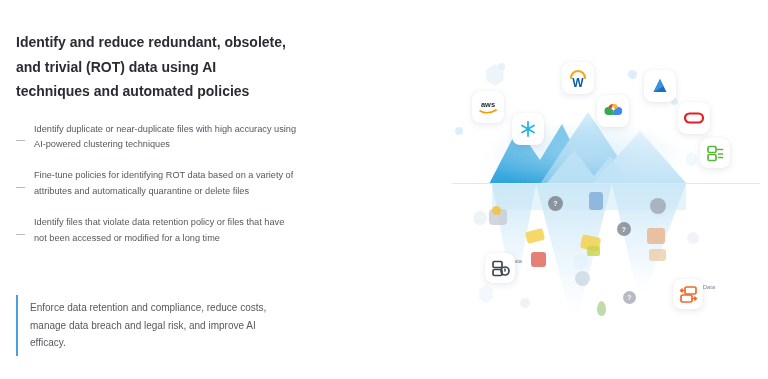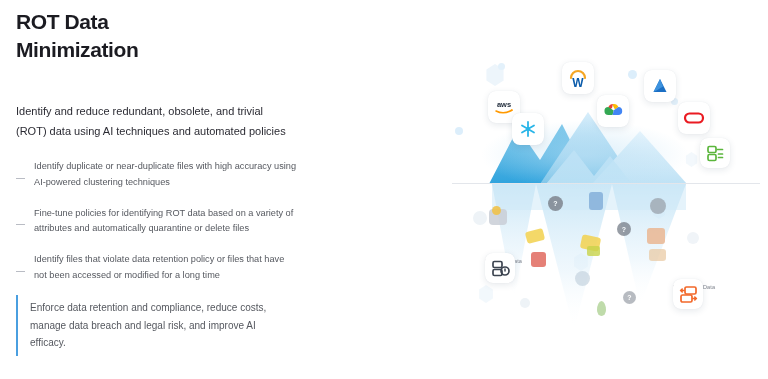--- a/index.html
+++ b/index.html
@@ -18,23 +18,23 @@
     width: 300px;
   }
   .title {
     font-size: 21px;
     font-weight: 700;
     line-height: 1.32;
     color: #1b1b21;
     letter-spacing: -0.4px;
   }
   .subtitle {
-    margin-top: 39px;
-    font-size: 11px;
-    font-weight: 400;
+    margin-top: 22px;
+    font-size: 14px;
+    font-weight: 700;
     line-height: 1.75;
     color: #2b2b33;
     width: 272px;
   }
   .bullets { margin-top: 18px; }
   .bullet {
     display: flex;
     align-items: center;
     margin-bottom: 15px;
   }
@@ -130,24 +130,20 @@
   }
   .circ { position: absolute; border-radius: 50%; }
 </style>
 </head>
 <body>
 
 <div class="page">
 
   <div class="left-col">
 
-    <div class="title">
-      <div>ROT Data</div>
-      <div>Minimization</div>
-    </div>
 
     <div class="subtitle">Identify and reduce redundant, obsolete, and trivial (ROT) data using AI techniques and automated policies</div>
 
     <div class="bullets">
       <div class="bullet">
         <span class="dash"></span>
         <span class="bullet-text">Identify duplicate or near-duplicate files with high accuracy using AI-powered clustering techniques</span>
       </div>
       <div class="bullet">
         <span class="dash"></span>
@@ -208,21 +204,21 @@
 
       <path d="M49 184 L78 128 L100 160 L122 124 L152 184 Z" fill="url(#gPeakA)"></path>
       <path d="M100 184 L148 112 L196 184 Z" fill="url(#gPeakB)"></path>
       <path d="M152 184 L200 131 L247 184 Z" fill="url(#gPeakC)"></path>
       <path d="M106 184 L134 150 L154 176 L170 156 L192 184 Z" fill="#bfe3f6" opacity=".85"></path>
     </svg>
 
     <div class="tip-glow"></div>
     <div class="waterline"></div>
 
-    <div class="tile small" style="left:48px;top:91px;">
+    <div class="tile small" style="left:32px;top:91px;">
       <svg width="24" height="16" viewBox="0 0 24 16">
         <text x="12" y="8" text-anchor="middle" font-family="Liberation Sans, sans-serif" font-size="7.5" font-weight="700" fill="#242f3e">aws</text>
         <path d="M4 12 Q12 16 20 11" stroke="#ff9900" stroke-width="1.6" fill="none" stroke-linecap="round"></path>
         <path d="M19 10.3 L21 11.2 L19.3 12.4 Z" fill="#ff9900"></path>
       </svg>
     </div>
 
     <div class="tile small" style="left:122px;top:62px;">
       <svg width="22" height="22" viewBox="0 0 22 22">
         <path d="M4 11 A7 7 0 0 1 18 11" stroke="#f5a623" stroke-width="2.2" fill="none" stroke-linecap="round"></path>

